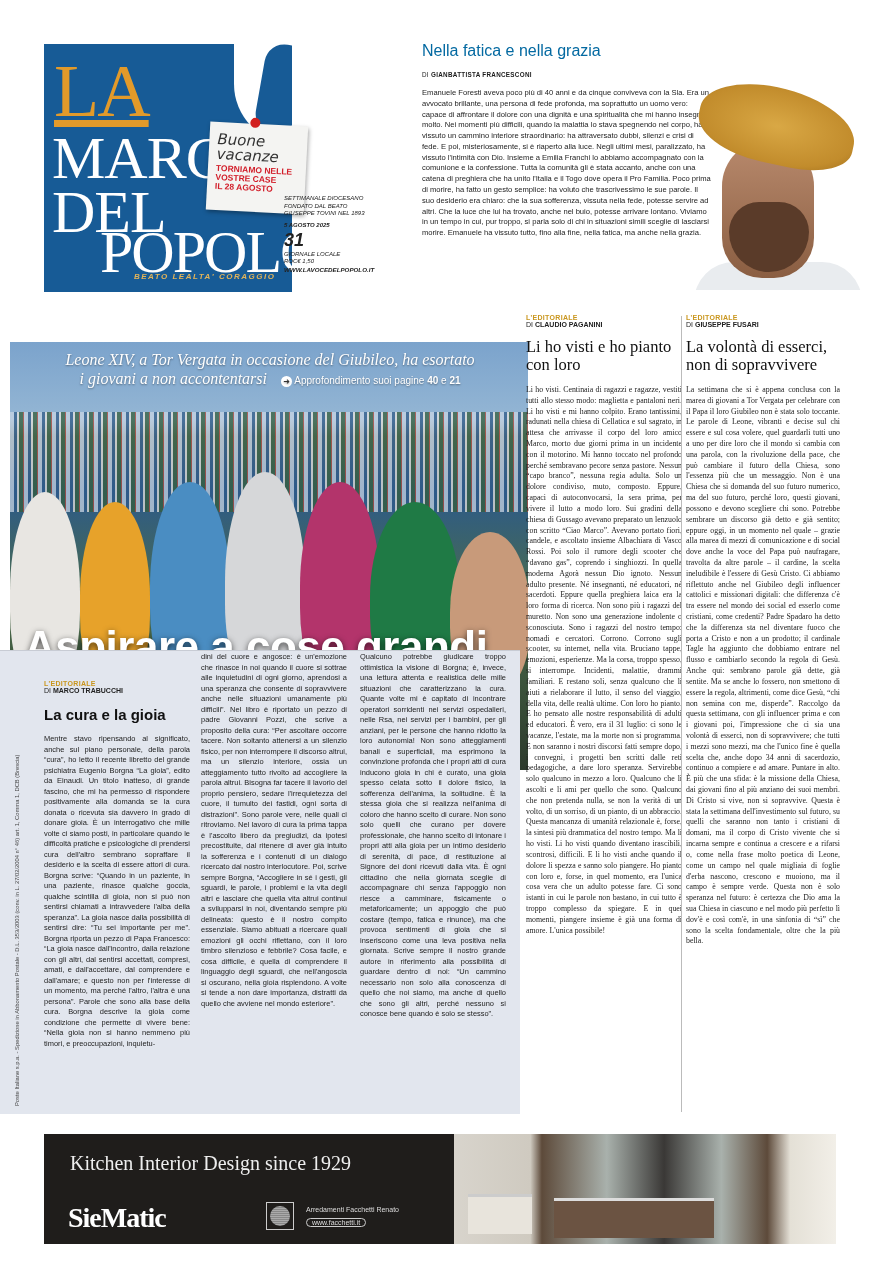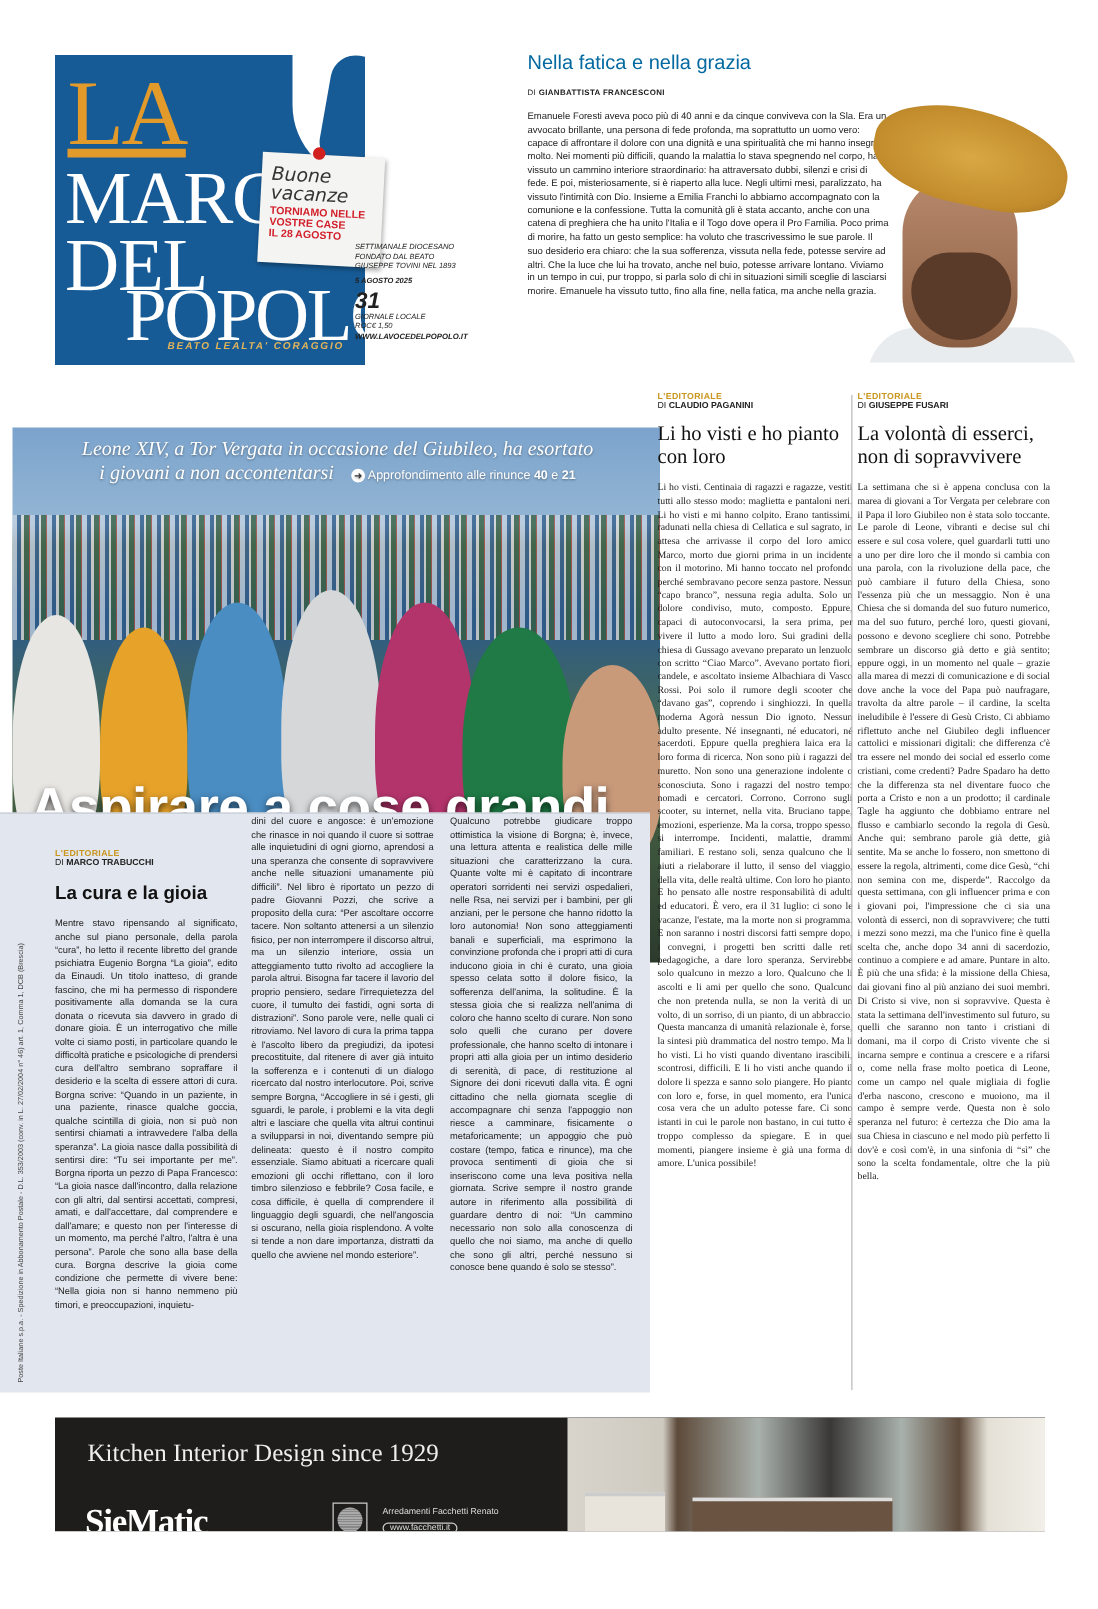--- a/index.html
+++ b/index.html
@@ -67,21 +67,21 @@
   
   .rcol { position: absolute; top: 314px; width: 156px; }
   .rcol .ed-label, .rcol .ed-by { font-size: 7px; }
   .rcol h3 { font-family: "Liberation Serif", serif; font-weight: normal; font-size: 16.5px; line-height: 1.12; color: #111; margin-top: 10px; }
   .rcol p { font-family: "Liberation Serif", serif; font-size: 7.85px; line-height: 1.38; color: #222; text-align: justify; margin-top: 10px; }
   .rc1 { left: 526px; }
   .rc2 { left: 686px; width: 154px; }
   .vdiv { position: absolute; left: 681px; top: 316px; width: 1px; height: 796px; background: #bbb; }
 
   
-  .ad { position: absolute; left: 44px; top: 1134px; width: 792px; height: 91px; background: #1f1d1b; overflow: hidden; }
+  .ad { position: absolute; left: 44px; top: 1134px; width: 792px; height: 110px; background: #1f1d1b; overflow: hidden; }
   .ad .tag { position: absolute; left: 26px; top: 18px; font-family: "Liberation Serif", serif; font-size: 20px; color: #eee; }
   .ad .brand { position: absolute; left: 24px; top: 68px; font-family: "Liberation Serif", serif; font-weight: bold; font-size: 28px; color: #fff; letter-spacing: -1px; }
   .ad .logo { position: absolute; left: 222px; top: 68px; width: 28px; height: 28px; border: 1px solid #ccc; }
   .ad .logo .ball { position: absolute; left: 3px; top: 3px; width: 20px; height: 20px; border-radius: 50%; background: repeating-linear-gradient(0deg, #888 0 1px, #aaa 1px 2px); }
   .ad .dealer { position: absolute; left: 262px; top: 72px; font-size: 7px; color: #ddd; }
   .ad .site { position: absolute; left: 262px; top: 84px; font-size: 7px; color: #ddd; border: 1px solid #ccc; border-radius: 8px; padding: 0 5px; }
   .ad .kitchen { position: absolute; left: 410px; top: 0; width: 382px; height: 110px; background: linear-gradient(90deg, #d8d4cc 0%, #cfcac0 20%, #5d4a3a 23%, #a9b1ac 40%, #3a3836 55%, #a9b1ac 70%, #5d4a3a 82%, #e4e0d6 88%, #f2efe8 100%); }
   .ad .island { position: absolute; left: 100px; top: 64px; width: 160px; height: 40px; background: #6b5342; border-top: 3px solid #ddd; }
   .ad .island2 { position: absolute; left: 14px; top: 60px; width: 64px; height: 40px; background: #e8e4dc; border-top: 3px solid #ccc; }
 </style>
@@ -137,21 +137,21 @@
   <div class="person" style="left:0;top:150px;width:70px;height:200px;background:#e8e6e2;"></div>
   <div class="person" style="left:70px;top:160px;width:70px;height:190px;background:#e7a22a;"></div>
   <div class="person" style="left:140px;top:140px;width:80px;height:210px;background:#4a8dc2;"></div>
   <div class="person" style="left:215px;top:130px;width:80px;height:220px;background:#d6d7d9;"></div>
   <div class="person" style="left:290px;top:140px;width:80px;height:210px;background:#b3346b;"></div>
   <div class="person" style="left:360px;top:160px;width:90px;height:190px;background:#1f7a45;"></div>
   <div class="person" style="left:440px;top:190px;width:80px;height:160px;background:#c89a7a;"></div>
   <div class="cap">
     <div>Leone XIV, a Tor Vergata in occasione del Giubileo, ha esortato</div>
     <div><span>i giovani a non accontentarsi</span>
-      <span class="link"><span class="arr">➜</span> <span>Approfondimento alle rinunce</span> <b>40</b> <span>e</span> <b>21</b></span>
+      <span class="link"><span class="arr">➜</span> <span>Approfondimento suoi pagine</span> <b>40</b> <span>e</span> <b>21</b></span>
     </div>
   </div>
   <div class="bigtitle">Aspirare a cose grandi</div>
 </div>
 
 <div class="ed-box"></div>
 <div class="vert">Poste Italiane s.p.a. - Spedizione in Abbonamento Postale - D.L. 353/2003 (conv. in L. 27/02/2004 n° 46) art. 1, Comma 1, DCB (Brescia)</div>
 <div class="ed1-head">
   <div class="ed-label">L'EDITORIALE</div>
   <div class="ed-by"><span>DI</span> <b>MARCO TRABUCCHI</b></div>

